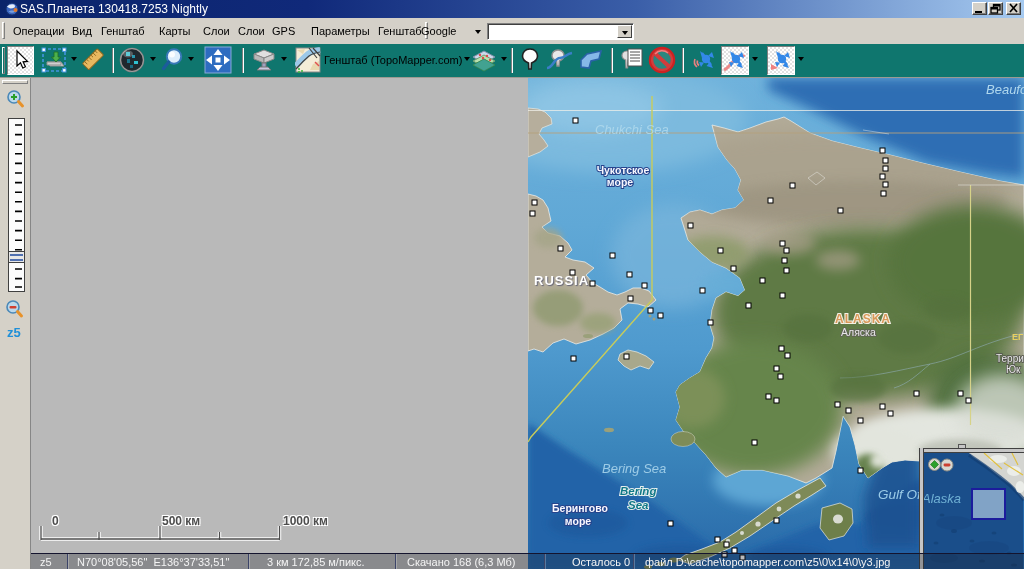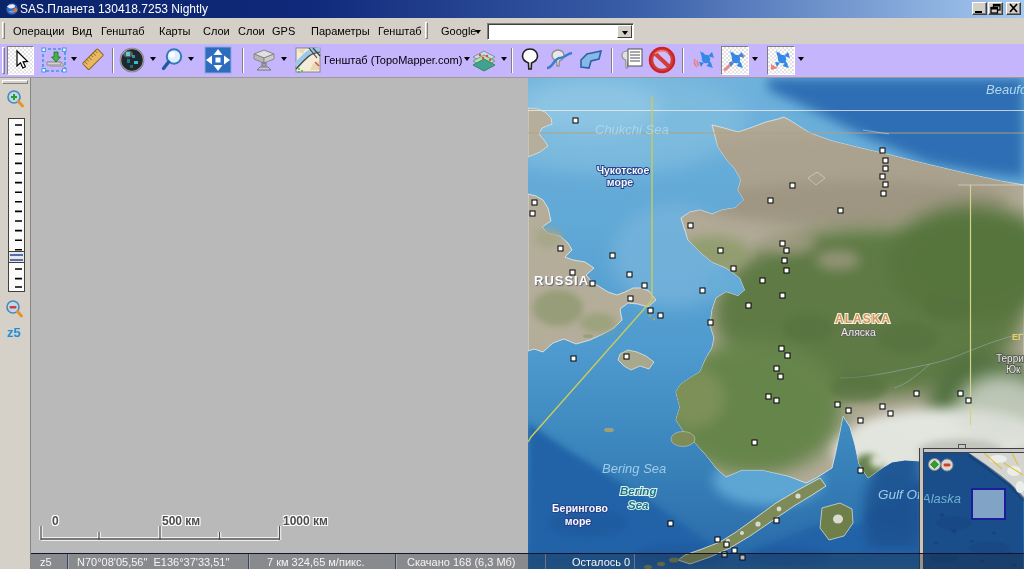--- a/index.html
+++ b/index.html
@@ -2,21 +2,21 @@
 <html><head><meta charset="utf-8">
 <style>
 *{margin:0;padding:0;box-sizing:border-box}
 html,body{width:1024px;height:569px;overflow:hidden}
 body{font-family:"Liberation Sans",sans-serif;background:#d4d0c8;position:relative}
 #title{position:absolute;left:0;top:0;width:1024px;height:18px;background:linear-gradient(90deg,#0a246a 0%,#10297a 30%,#3a5ea8 62%,#a6caf0 100%);color:#fff;font-weight:normal;font-size:12px}
 #title .txt{position:absolute;left:20px;top:2px;white-space:nowrap}
 .wbtn{position:absolute;top:2px;width:15px;height:13px;background:#d4d0c8;border:1px solid;border-color:#fff #404040 #404040 #fff;box-shadow:inset -1px -1px 0 #808080;font-size:9px;text-align:center;color:#000}
 #menubar{position:absolute;left:0;top:18px;width:1024px;height:26px;background:#d4d0c8;font-size:11px;color:#000}
 #menubar .mi{position:absolute;top:7px;white-space:nowrap}
-#toolbar{position:absolute;left:0;top:44px;width:1024px;height:34px;background:#c4b5fd;border-bottom:1px solid #9c9a92}
+#toolbar{position:absolute;left:0;top:44px;width:1024px;height:34px;background:#0f766e;border-bottom:1px solid #9c9a92}
 .grip{position:absolute;top:3px;height:27px;width:3px;border:1px solid;border-color:#fff #808080 #808080 #fff}
 .tsep{position:absolute;top:4px;height:25px;width:2px;border-left:1px solid #808080;border-right:1px solid #fff}
 .tbtn{position:absolute;top:2px;height:29px}
 .checkbg{background:#fff;background-image:repeating-conic-gradient(#e2e2e2 0 25%,#fff 0 50%);background-size:4px 4px;border:1px solid;border-color:#808080 #fff #fff #808080}
 .dd{position:absolute;top:13px;width:0;height:0;border-left:3.5px solid transparent;border-right:3.5px solid transparent;border-top:4px solid #000}
 #sidebar{position:absolute;left:0;top:78px;width:31px;height:491px;background:#d5d1c8;border-right:1px solid #868686}
 #mapgray{position:absolute;left:31px;top:78px;width:497px;height:491px;background:#b9b9b9}
 #mapwrap{position:absolute;left:528px;top:78px;width:496px;height:491px}
 #statusbar{position:absolute;left:31px;top:553px;width:993px;height:16px;background:rgba(28,29,40,0.30);border-top:1px solid #14142e;color:#f4f4f4;font-size:11px;z-index:60}
 #statusbar .seg{position:absolute;top:2px;white-space:nowrap}
@@ -53,21 +53,21 @@
  <div class="mi" style="left:13px">Операции</div>
  <div class="mi" style="left:72px">Вид</div>
  <div class="mi" style="left:101px">Генштаб</div>
  <div class="mi" style="left:159px">Карты</div>
  <div class="mi" style="left:203px">Слои</div>
  <div class="mi" style="left:238px">Слои</div>
  <div class="mi" style="left:272px">GPS</div>
  <div class="mi" style="left:311px">Параметры</div>
  <div class="mi" style="left:378px">Генштаб</div>
  <div class="grip" style="left:425px;top:4px;height:17px"></div>
- <div class="mi" style="left:441px">Google</div>
+ <div class="mi" style="left:421px">Google</div>
  <div style="position:absolute;left:475px;top:12px;width:0;height:0;border-left:3.5px solid transparent;border-right:3.5px solid transparent;border-top:4px solid #000"></div>
  <div style="position:absolute;left:487px;top:5px;width:147px;height:17px;background:#fff;border:1px solid;border-color:#808080 #fff #fff #808080;box-shadow:inset 1px 1px 0 #404040">
    <div style="position:absolute;right:1px;top:1px;width:15px;height:13px;background:#d4d0c8;border:1px solid;border-color:#fff #404040 #404040 #fff">
         <div style="position:absolute;left:4px;top:5px;width:0;height:0;border-left:3.5px solid transparent;border-right:3.5px solid transparent;border-top:4px solid #000"></div>
       </div>
  </div>
 </div>
 
 <div id="toolbar">
  <div class="grip" style="left:2px"></div>
@@ -555,19 +555,20 @@
    <rect x="19.5" y="10.6" width="7" height="2.8" rx="1.4" fill="#cc4030"></rect>
   </g>
  </svg>
 </div>
 
 <div id="statusbar">
  <div class="seg" style="left:9px">z5</div>
  <div class="ssep" style="left:36px"></div>
  <div class="seg" style="left:46px">N70°08'05,56"&nbsp; E136°37'33,51"</div>
  <div class="ssep" style="left:217px"></div>
- <div class="seg" style="left:236px">7 км 324,65 м/пикс.</div>
+ <div class="seg" style="left:236px">3 км 172,85 м/пикс.</div>
  <div class="ssep" style="left:364px"></div>
  <div class="seg" style="left:376px">Скачано 168 (6,3 Мб)</div>
  <div class="ssep" style="left:513px"></div>
  <div class="seg" style="left:541px">Осталось 0</div>
  <div class="ssep" style="left:602px"></div>
+ <div class="seg" style="left:614px">файл D:\cache\topomapper.com\z5\0\x14\0\y3.jpg</div>
 </div>
 
 </body></html>

